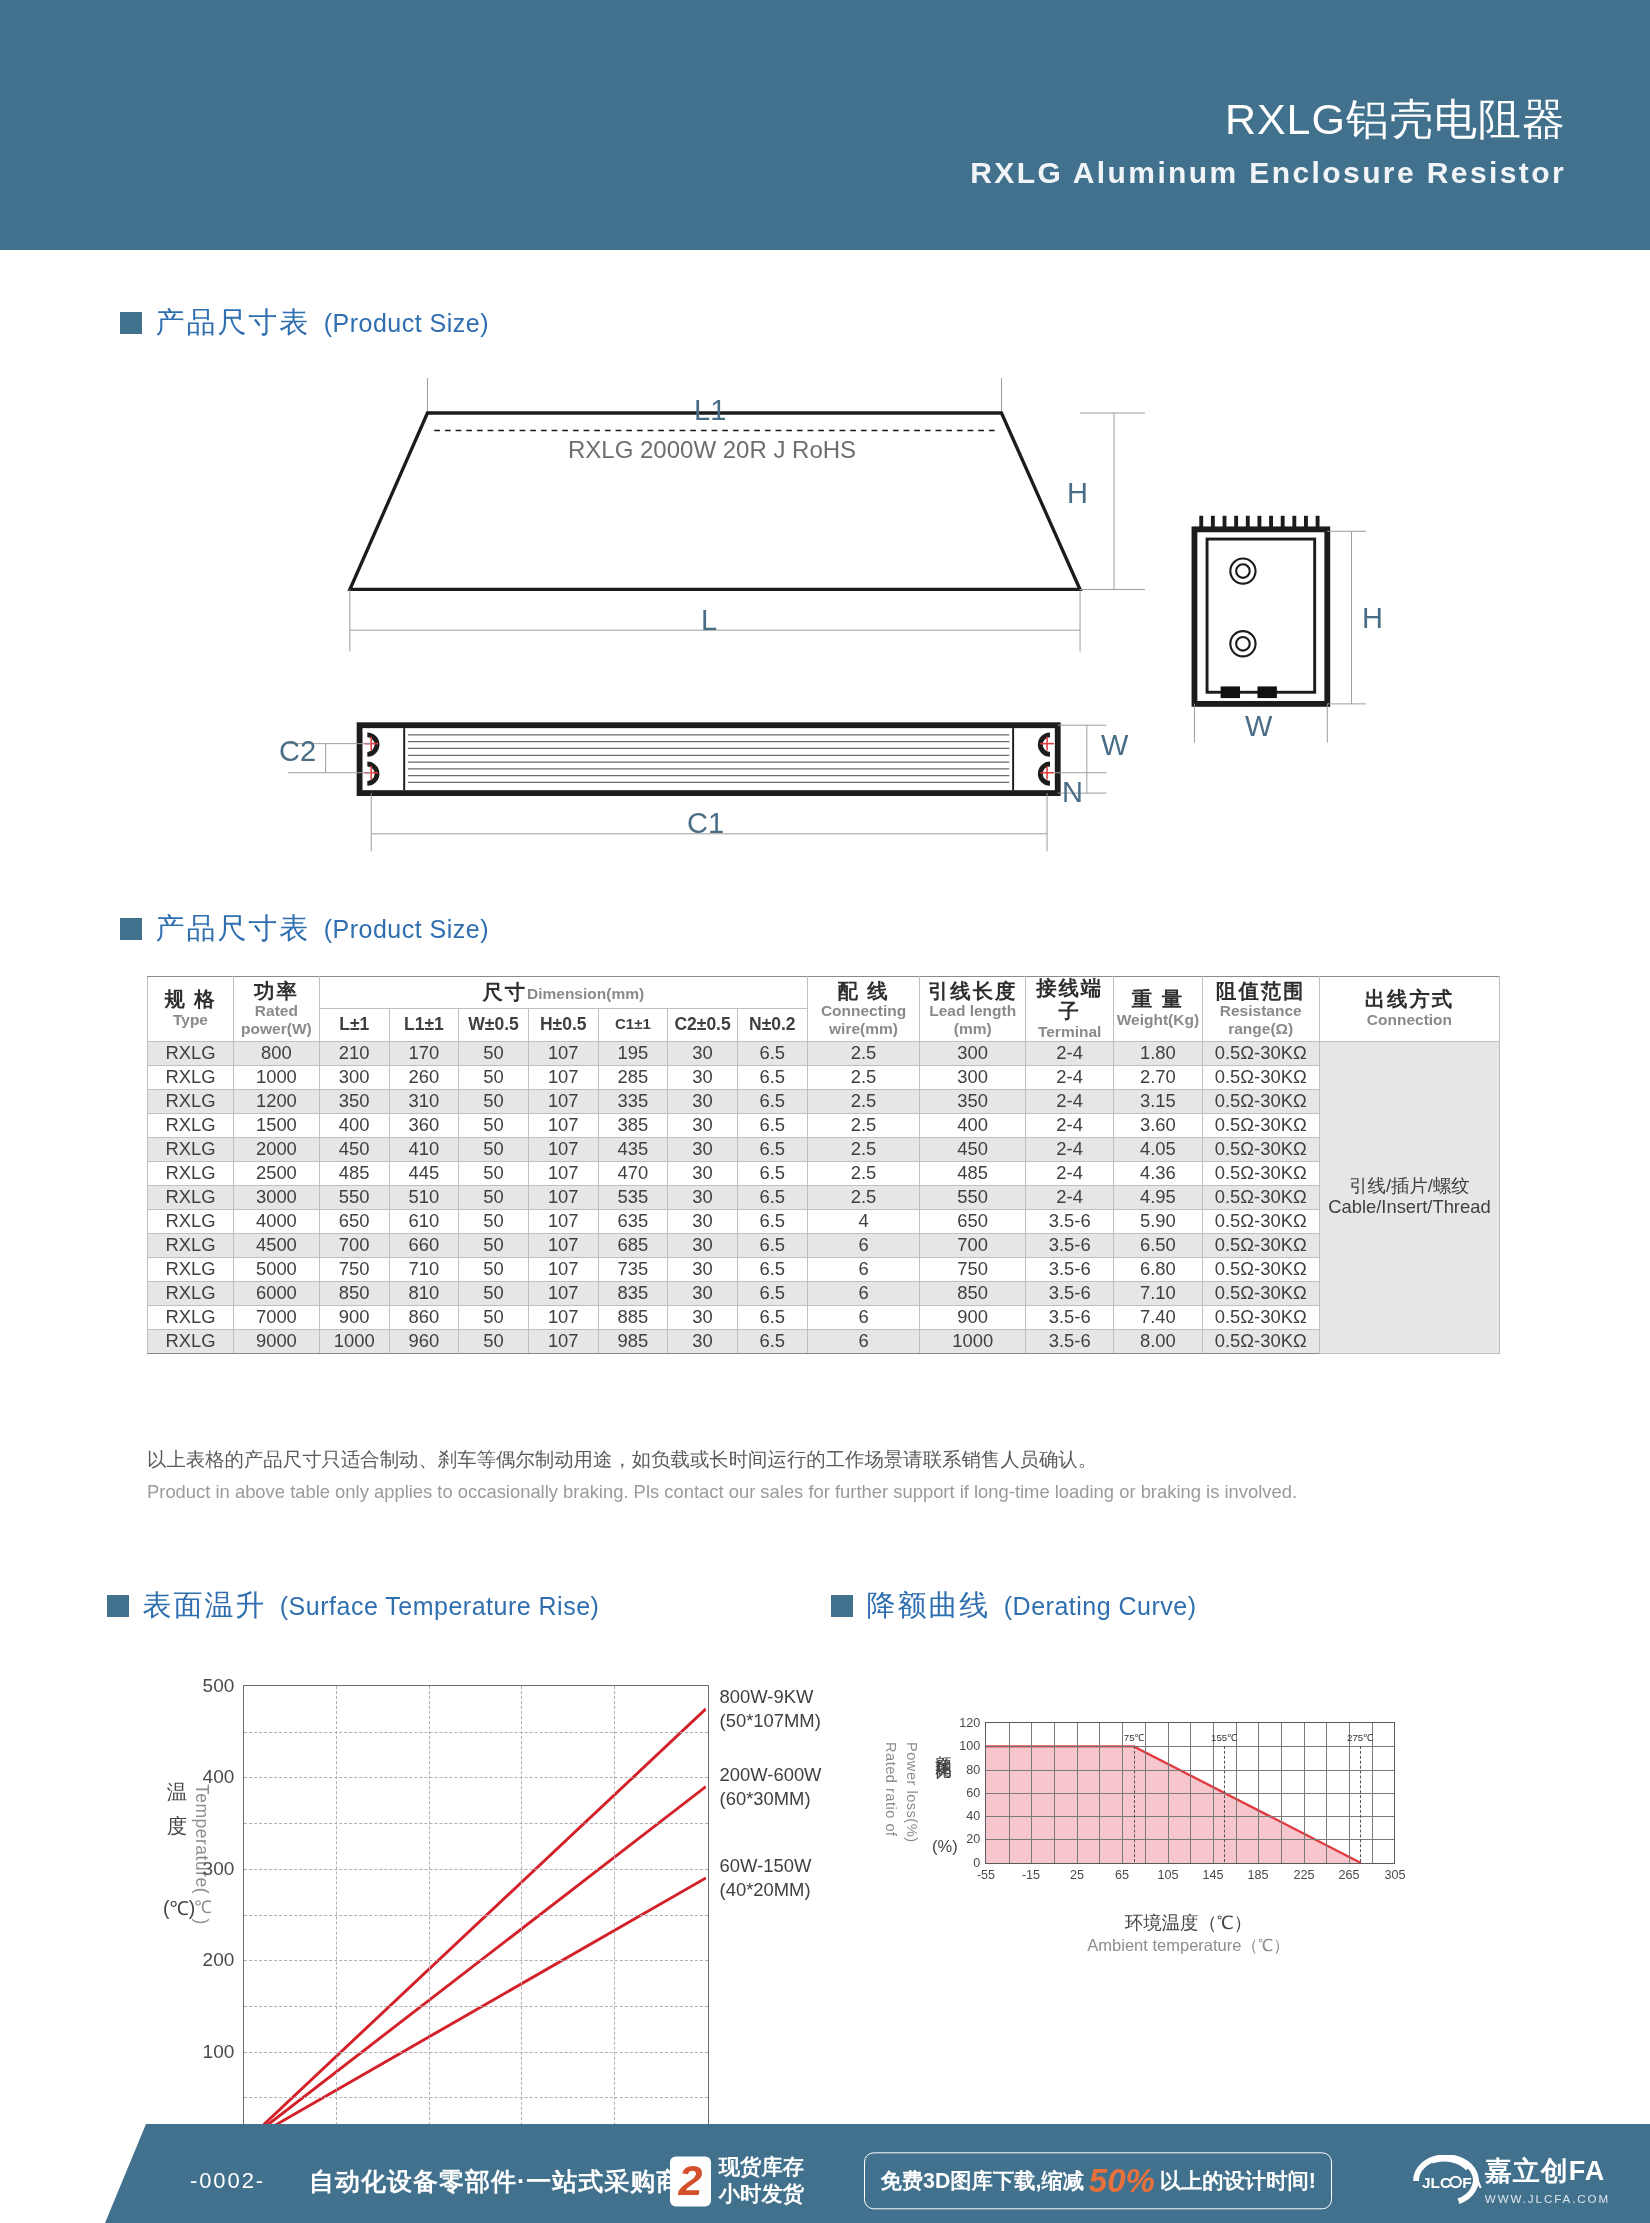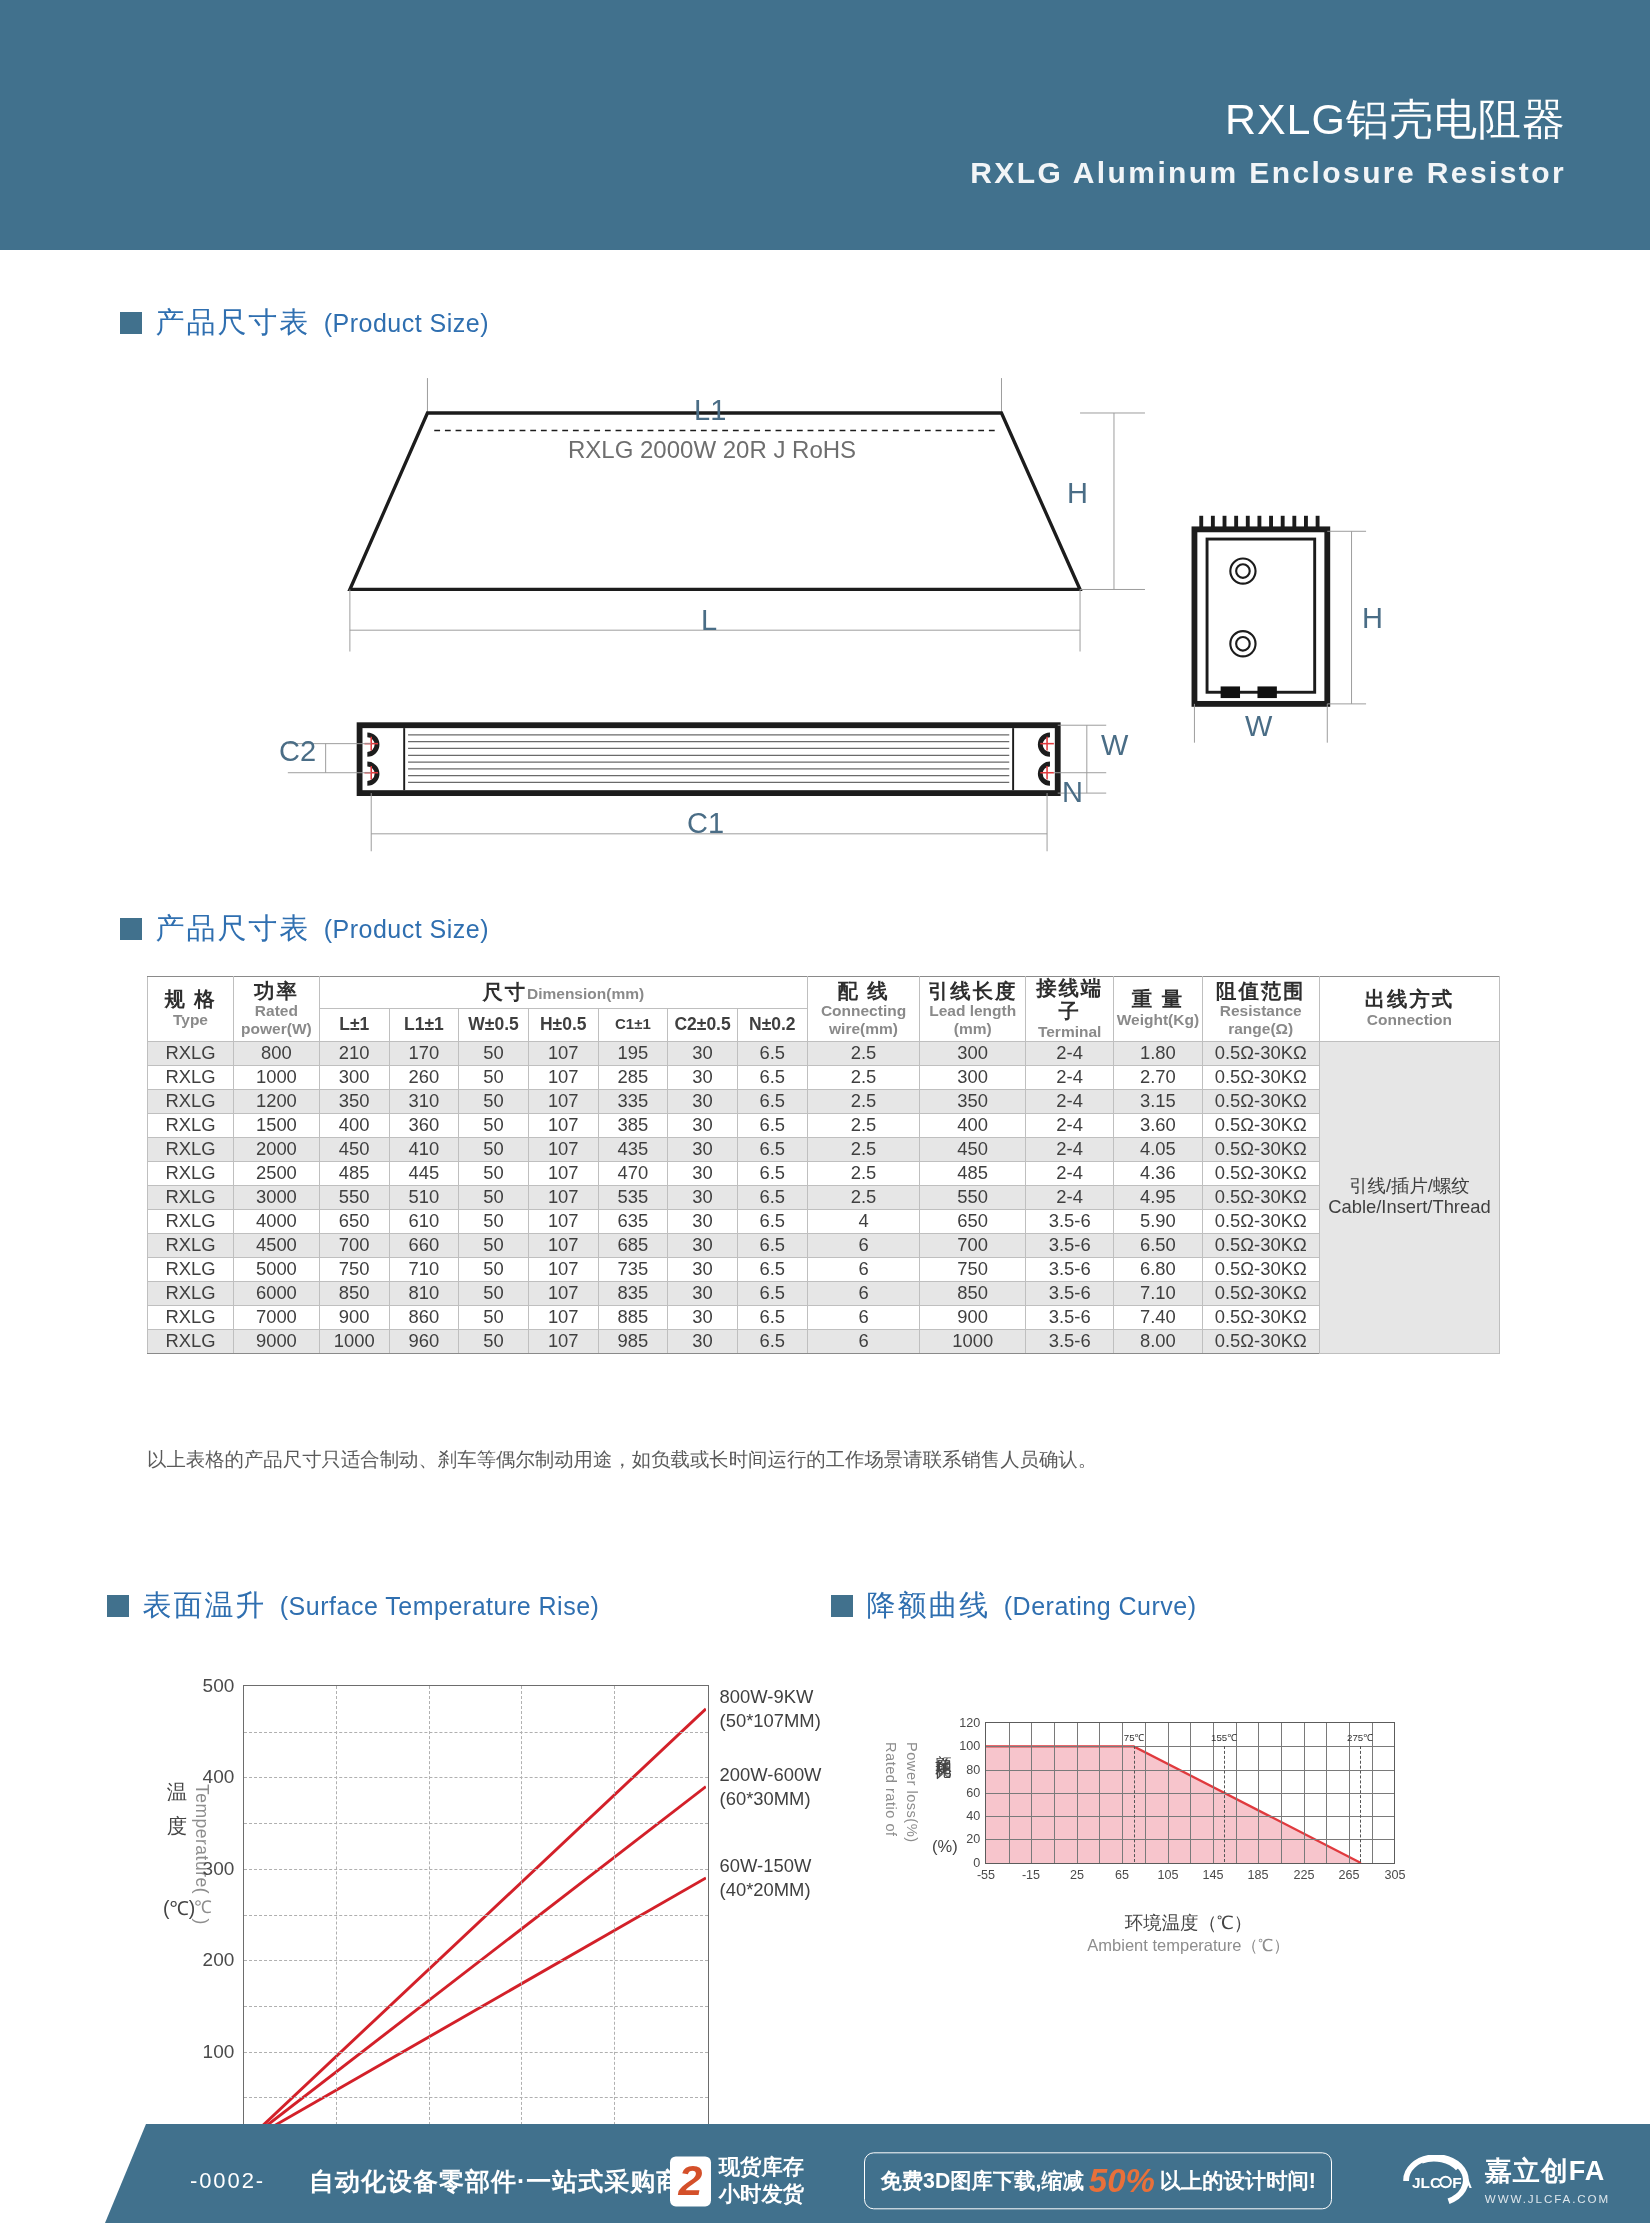--- a/index.html
+++ b/index.html
@@ -134,21 +134,21 @@
   }
   .f-badge-txt { color: #fff; font-size: 21.3px; font-weight: bold; line-height: 1.25; }
   .f-promo {
     position: absolute; left: 864px; top: 50%; transform: translateY(-50%);
     border: 1.9px solid #ffffff; border-radius: 9.7px;
     padding: 8.7px 15.5px; color: #fff; font-size: 21.3px; font-weight: bold;
     display: flex; align-items: center; gap: 1.9px; white-space: nowrap;
   }
   .f-promo .pct { color: #e8703a; font-size: 33px; font-style: italic; font-weight: bold; padding: 0 2.9px;}
   .f-logo { position: absolute; right: 41px; top: 50%; transform: translateY(-50%);
-            display: flex; align-items: center; gap: 13px; }
+            display: flex; align-items: center; gap: 3px; }
   .f-logo-mark { position: relative; width: 72px; height: 52px; }
   .f-logo-txt-cn { color: #fff; font-size: 27px; font-weight: bold; letter-spacing: 1px; line-height:1;}
   .f-logo-url { color: #dfe7ec; font-size: 11.6px; letter-spacing: 1.9px; margin-top: 7px; }
 </style>
 </head>
 <body>
 
 <div class="header">
   <div class="header-inner">
     <div class="header-title-cn">RXLG铝壳电阻器</div>
@@ -563,20 +563,21 @@
           <td>3.5-6</td>
           <td>8.00</td>
           <td>0.5Ω-30KΩ</td>
         </tr>
       </tbody>
   </table>
 </div>
 
 <div class="note">
   <div class="note-cn">以上表格的产品尺寸只适合制动、刹车等偶尔制动用途，如负载或长时间运行的工作场景请联系销售人员确认。</div>
+  <div class="note-en">Product in above table only applies to occasionally braking. Pls contact our sales for further support if long-time loading or braking is involved.</div>
 </div>
 
 <div class="sec-head" style="left:107px; top:1586px;">
   <span class="sec-sq"></span>
   <span class="sec-cn">表面温升</span>
   <span class="sec-en">(Surface Temperature Rise)</span>
 </div>
 
 <div class="sec-head" style="left:831px; top:1586px;">
   <span class="sec-sq"></span>

